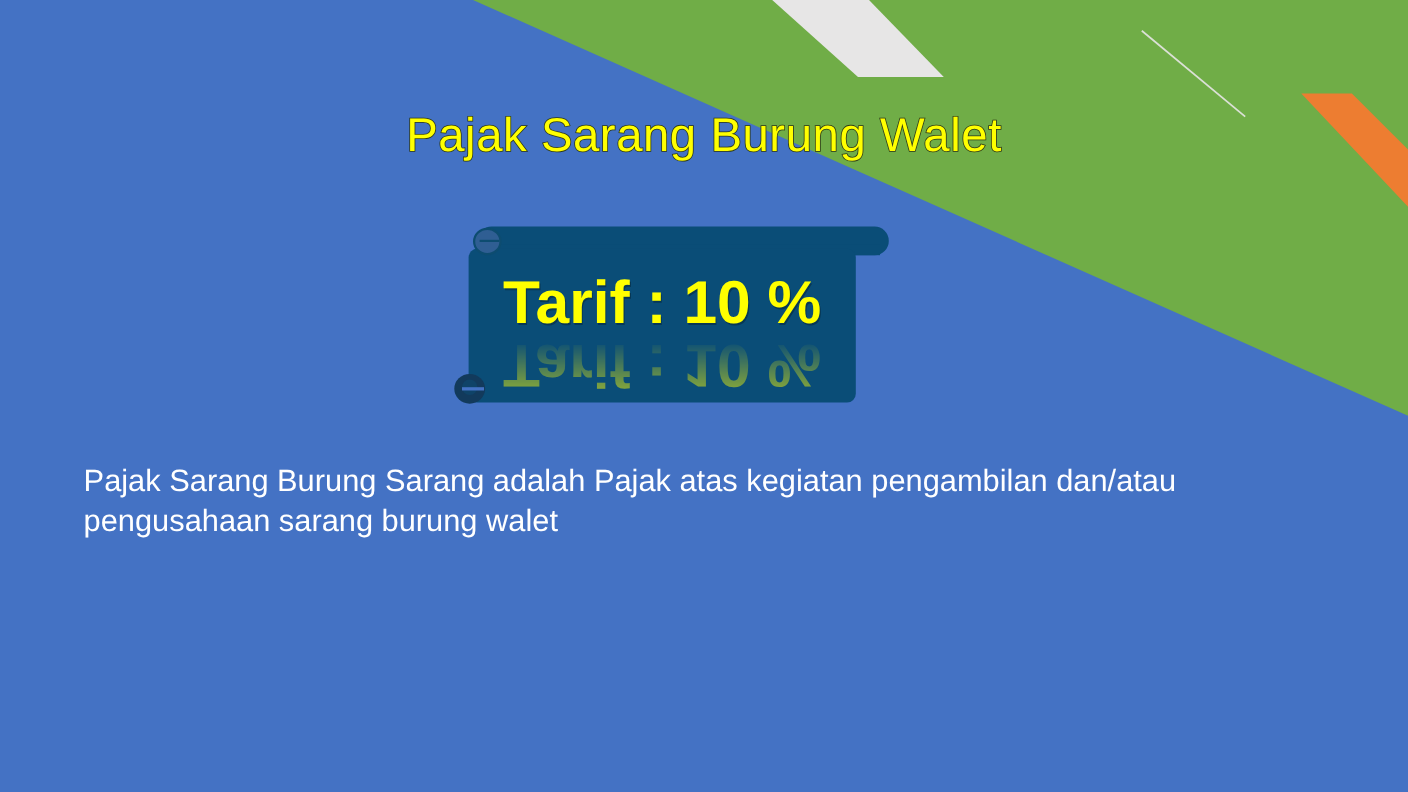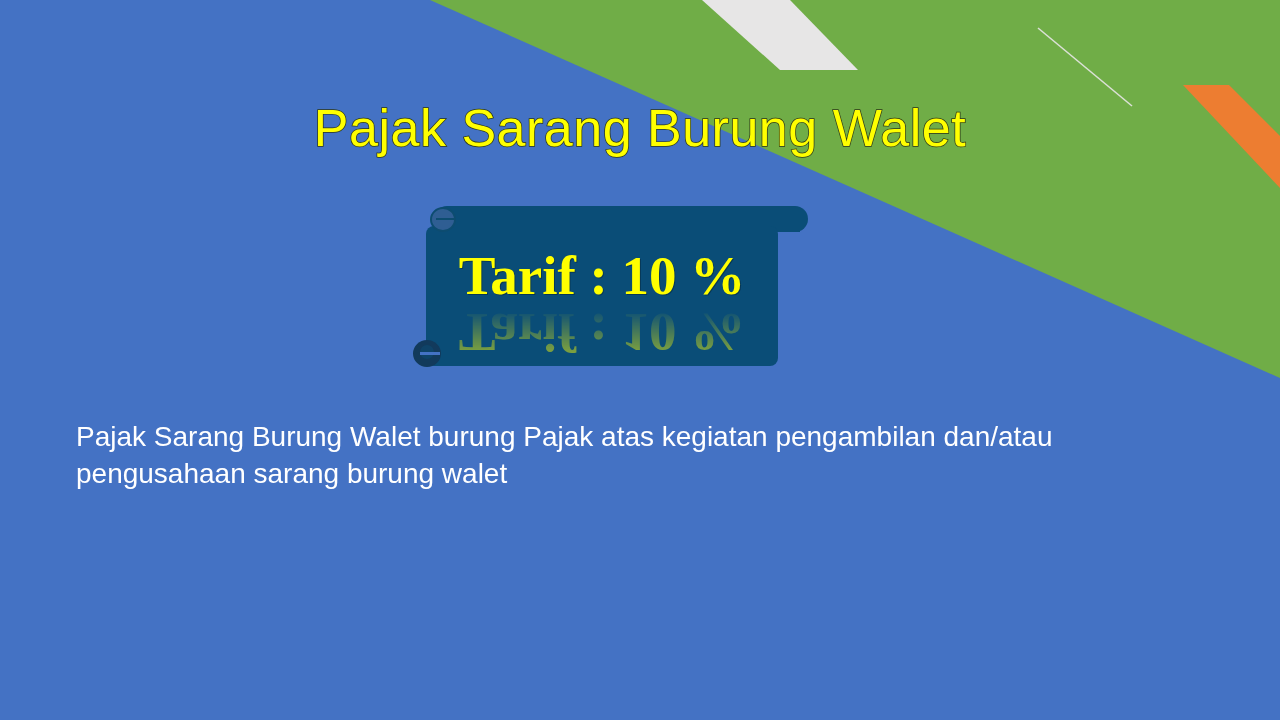--- a/index.html
+++ b/index.html
@@ -21,39 +21,38 @@
     overflow: hidden;
   }
 
   
   #title {
     position: absolute;
     left: 0;
     top: 102px;
     width: 1280px;
     text-align: center;
-    font-size: 52px;
+    font-size: 43px;
     line-height: 1;
     font-weight: 400;
     color: #FFFF00;
     letter-spacing: 0.5px;
     -webkit-text-stroke: 1.4px #2f3a18;
     paint-order: stroke fill;
     text-shadow: 0 0 1px rgba(40,50,20,0.75);
     white-space: nowrap;
   }
 
   
   #banner {
     position: absolute;
     left: 408px;
     top: 200px;
     width: 396px;
     height: 172px;
-    font-family: Liberation Serif, serif;
   }
   .b-topbar {
     position: absolute;
     left: 26px;
     top: 6px;
     width: 374px;
     height: 26px;
     background: #0a4d77;
     border-radius: 13px;
   }
@@ -195,16 +194,16 @@
     <div class="b-curl-tl"></div>
     <div class="b-curl-bl"></div>
 
     <div id="banner-text-wrap">
       <div id="banner-text">Tarif : 10 %</div>
       <div id="banner-text-reflect">Tarif : 10 %</div>
     </div>
   </div>
 
   <div id="body-copy">
-    <p class="para">Pajak Sarang Burung Walet burung Pajak atas kegiatan pengambilan dan/atau pengusahaan sarang burung walet</p>
+    <p class="para">Pajak Sarang Burung Sarang adalah Pajak atas kegiatan pengambilan dan/atau pengusahaan sarang burung walet</p>
   </div>
 
 </div>
 
 </body></html>

